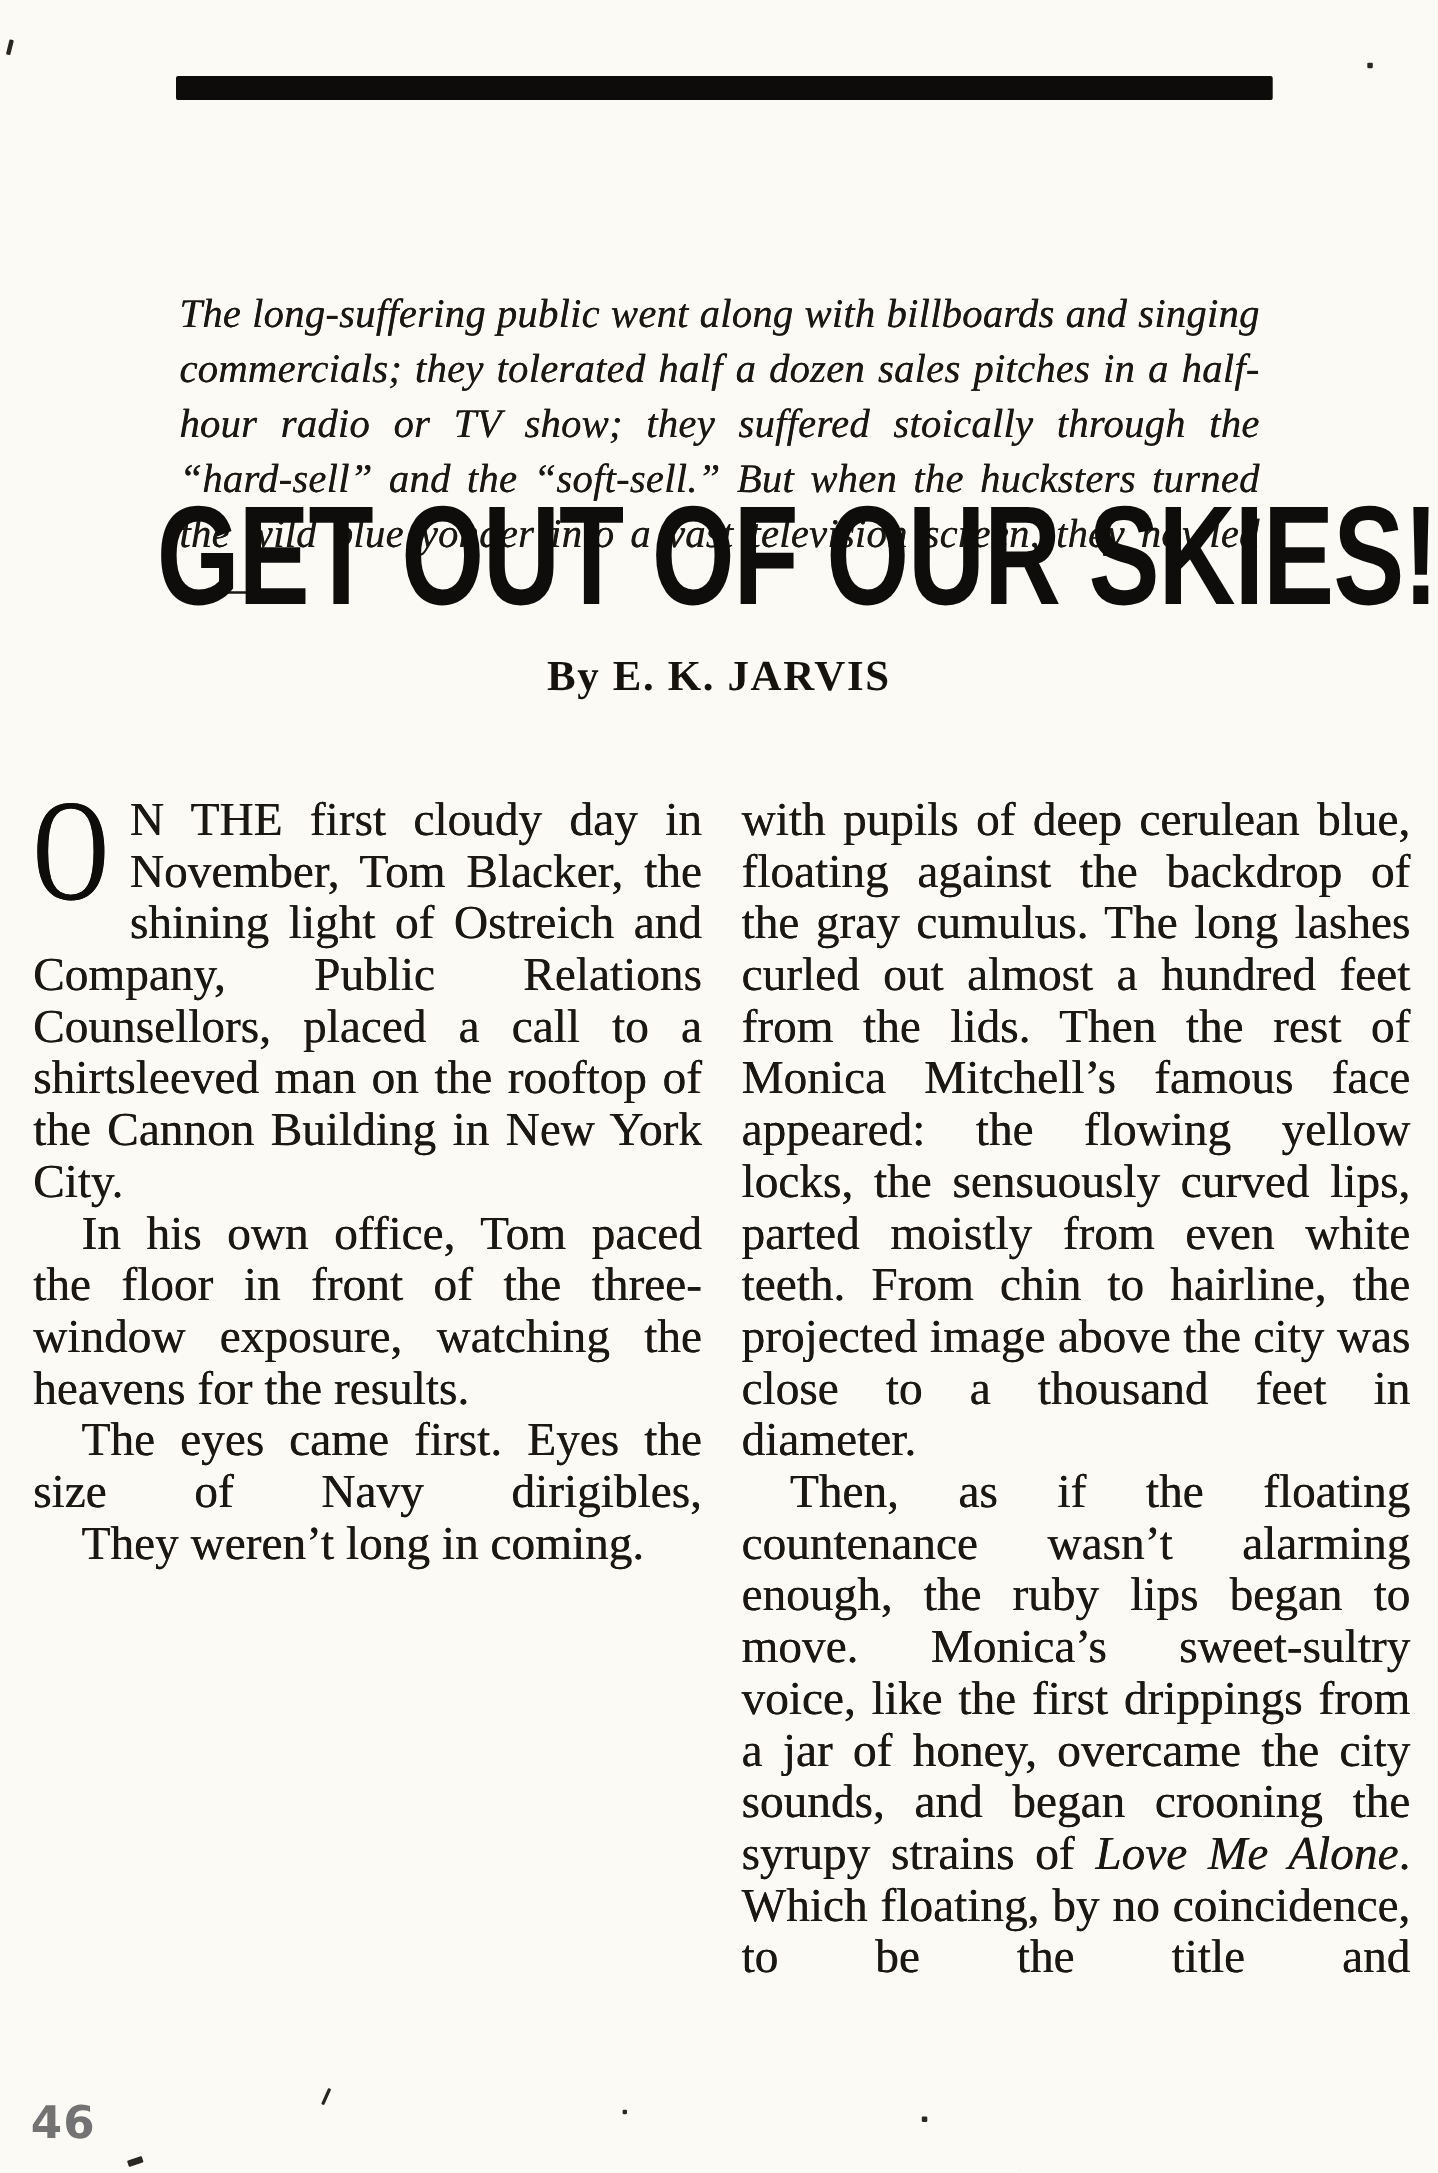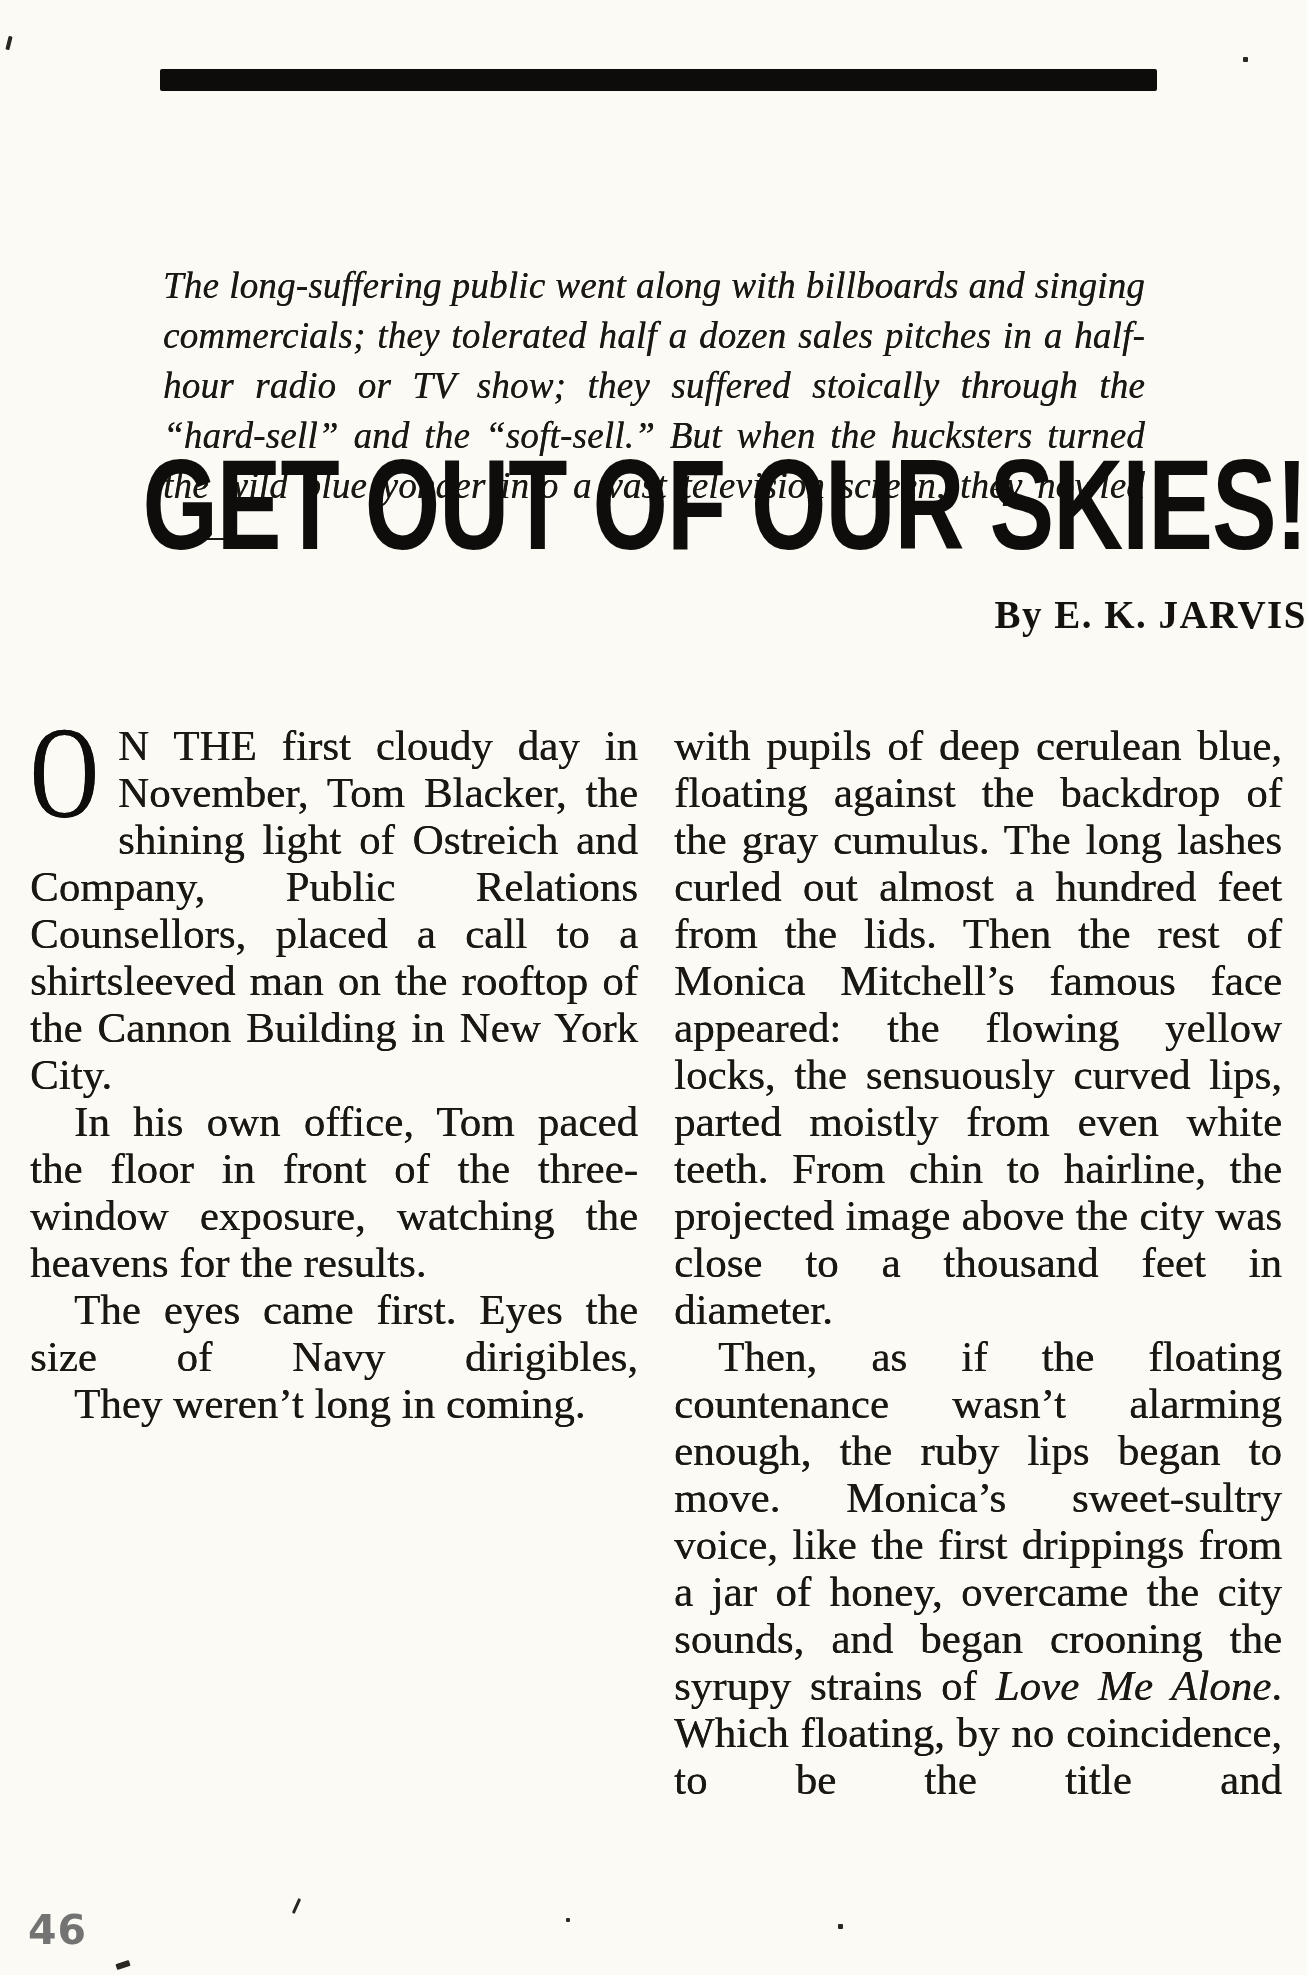--- a/index.html
+++ b/index.html
@@ -57,21 +57,21 @@
     transform: scaleY(1.32);
     transform-origin: center top;
     color: #0e0d0b;
   }
 
   .byline {
     position: absolute;
     left: 0;
     top: 592px;
     width: 1307px;
-    text-align: right;
+    text-align: center;
     font-weight: bold;
     font-size: 39px;
     letter-spacing: 1.5px;
     color: #15120f;
   }
 
   .columns {
     position: absolute;
     left: 30px;
     top: 722px;

